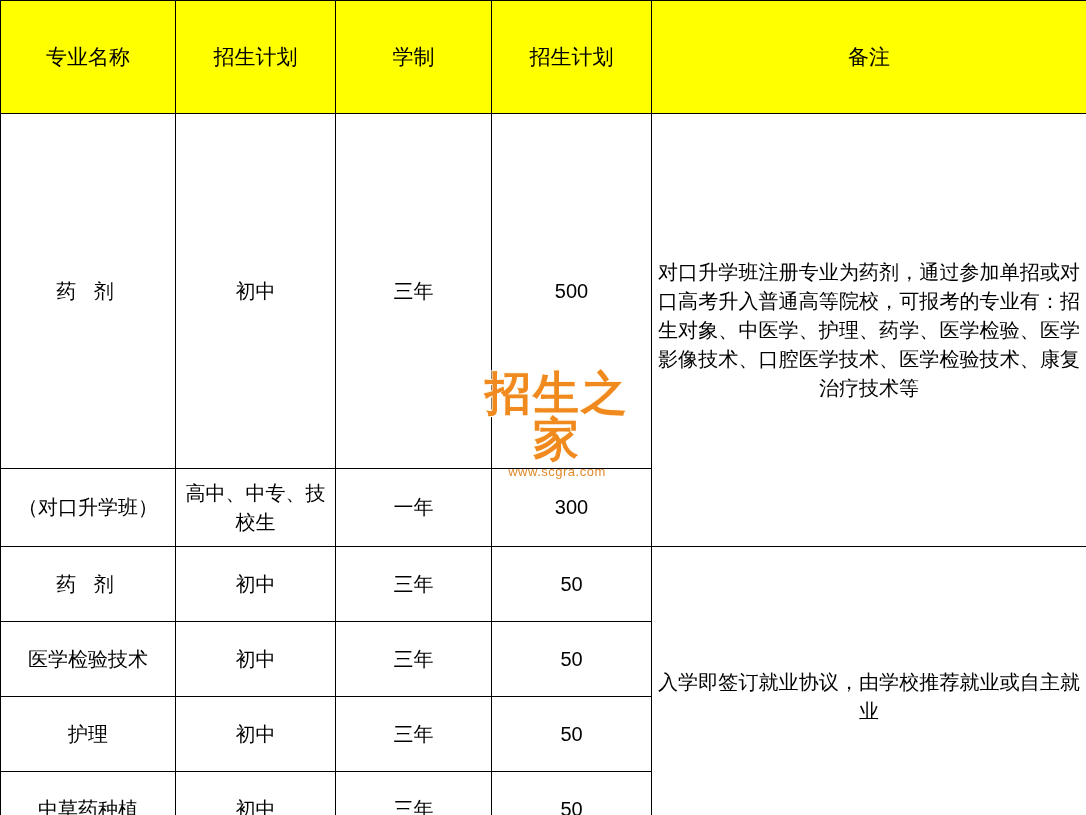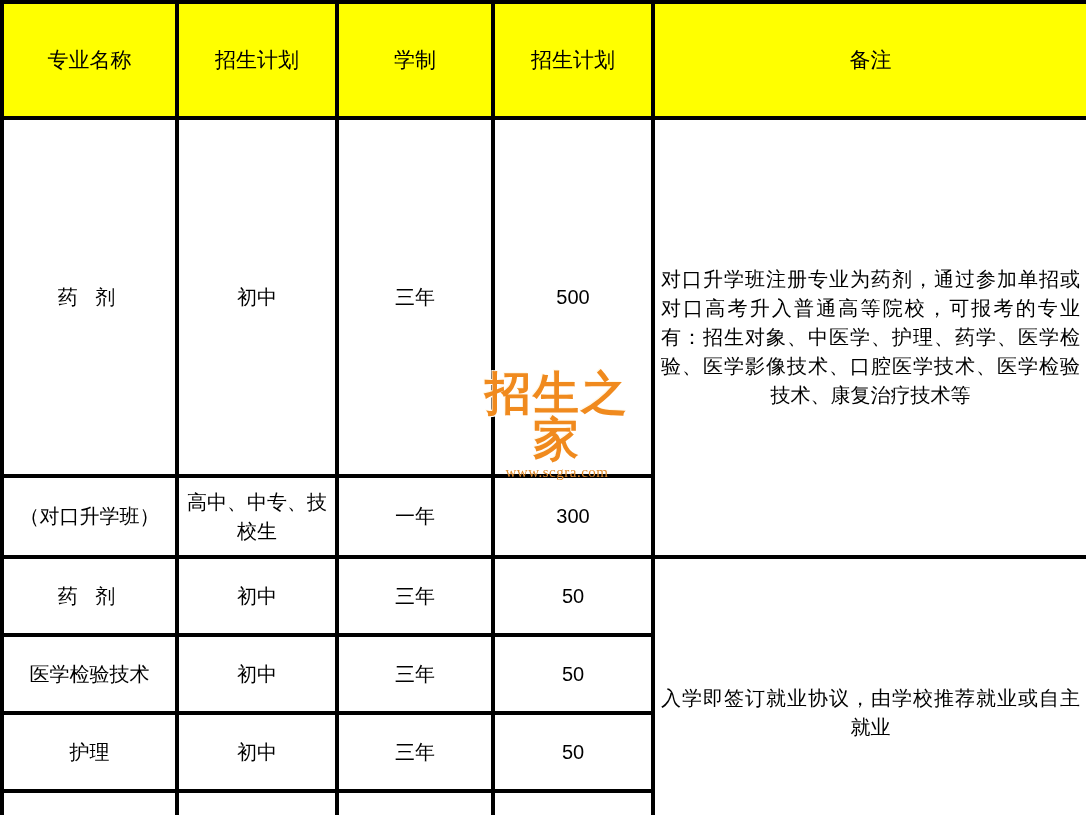--- a/index.html
+++ b/index.html
@@ -19,21 +19,21 @@
     height: 815px;
     background: #ffffff;
   }
   table.enroll-table {
     border-collapse: collapse;
     table-layout: fixed;
     width: 1086px;
     margin: 0;
   }
   table.enroll-table td {
-    border: 4px solid #000000;
+    border: 1px solid #000000;
     text-align: center;
     vertical-align: middle;
     font-size: 20px;
     color: #000000;
     padding: 2px 6px;
     line-height: 1.45;
   }
   
   col.c1 { width: 175px; }
   col.c2 { width: 160px; }
@@ -80,22 +80,22 @@
   .watermark .wm-main {
     font-family: "DejaVu Sans", sans-serif;
     font-size: 46px;
     font-weight: bold;
     color: #f08a1e;
     letter-spacing: 2px;
     text-shadow: 1px 1px 0 #ffffff, -1px -1px 0 #fff8e8;
     line-height: 1;
   }
   .watermark .wm-sub {
-    font-family: Liberation Serif, serif;
-    font-size: 15px;
+    font-family: Liberation Sans, sans-serif;
+    font-size: 13px;
     color: #e08a2a;
     letter-spacing: 0.5px;
     margin-top: 2px;
   }
 </style>
 </head>
 <body>
 
 <div class="page">
 

